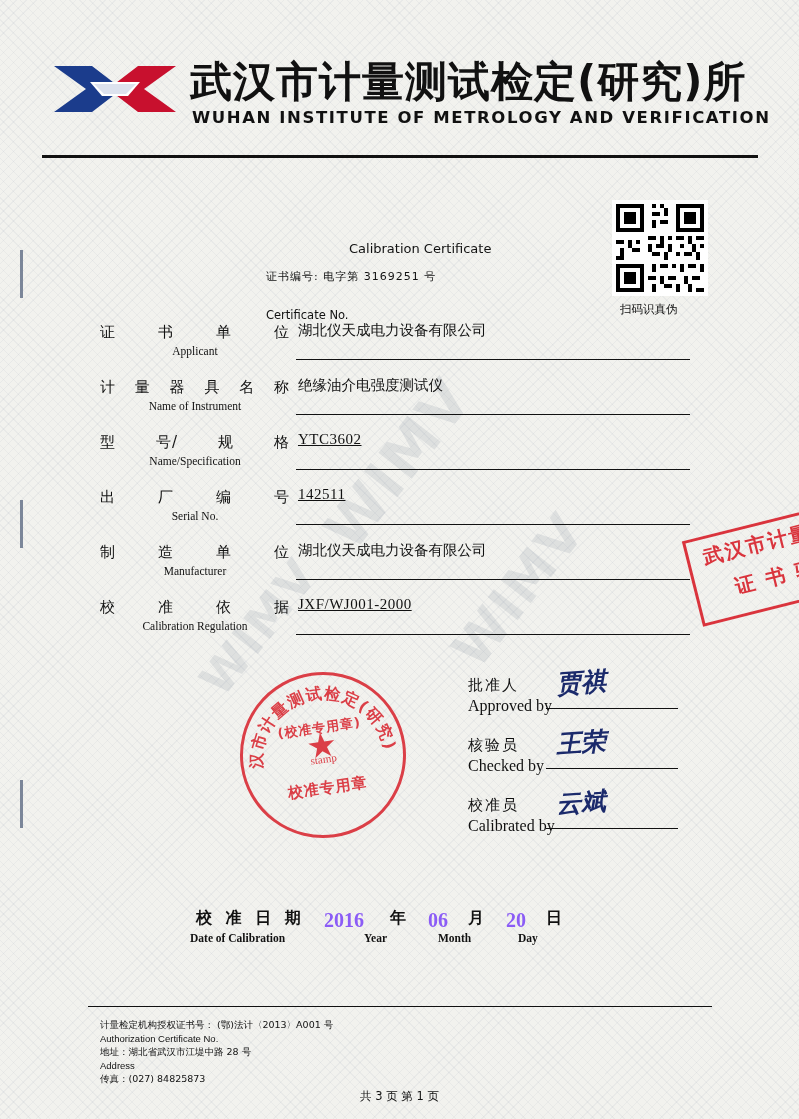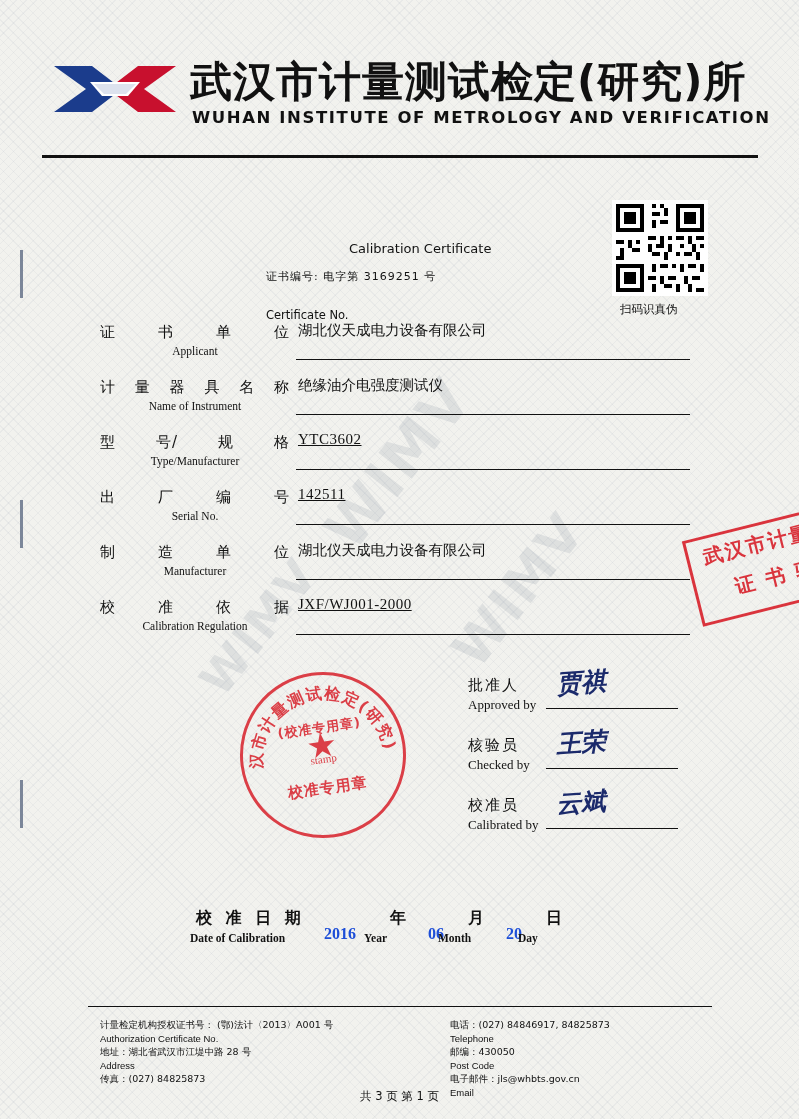--- a/index.html
+++ b/index.html
@@ -92,21 +92,21 @@
     position:absolute;left:198px;top:-2px;
     font-size:14.5px;color:#111;
   }
   .f-value.mono{font-family:"Liberation Serif",serif;font-size:15px;letter-spacing:.5px;text-decoration:underline;}
   .f-line{
     position:absolute;left:196px;top:36px;width:394px;height:1px;background:#111;
   }
   
   .sig{position:absolute;width:210px;height:46px;left:468px;}
   .s-label-cn{position:absolute;left:0;top:0;font-size:15px;color:#111;letter-spacing:2px;}
-  .s-label-en{position:absolute;left:0;top:21px;font-size:13px;color:#111;font-family:"Liberation Serif",serif;}
+  .s-label-en{position:absolute;left:0;top:21px;font-size:16px;color:#111;font-family:"Liberation Serif",serif;}
   .s-line{position:absolute;left:78px;top:32px;width:132px;height:1px;background:#111;}
   .s-name{
     position:absolute;left:88px;top:-10px;
     font-size:25px;color:#1b2a6b;
     font-family:"Liberation Serif",serif;font-style:italic;font-weight:bold;
     transform:rotate(-4deg);
     white-space:nowrap;
   }
   
   .stamp{
@@ -143,21 +143,21 @@
     font-size:20px;font-weight:bold;letter-spacing:2px;
     text-align:center;
     line-height:36px;
     opacity:.9;
     overflow:hidden;
   }
   
   .date-row{position:absolute;left:196px;top:908px;width:420px;height:42px;font-weight:bold;}
   .d-cn{position:absolute;top:0;font-size:16px;letter-spacing:4px;color:#111;}
   .d-en{position:absolute;top:24px;font-size:11.5px;color:#111;font-family:"Liberation Serif",serif;}
-  .d-val{position:absolute;top:1px;font-size:16px;color:#1d4ed8;font-family:"Liberation Serif",serif;margin-top:16px;}
+  .d-val{position:absolute;top:1px;font-size:20px;color:#8b5cf6;font-family:"Liberation Serif",serif;}
   
   .foot-rule{position:absolute;left:88px;top:1006px;width:624px;height:1px;background:#111;}
   .foot-left{position:absolute;left:100px;top:1018px;width:320px;font-size:9.5px;line-height:13.5px;color:#111;}
   .foot-right{position:absolute;left:450px;top:1018px;width:300px;font-size:9.5px;line-height:13.5px;color:#111;}
   .foot-en{font-family:Liberation Sans, sans-serif;}
   .page-no{
     position:absolute;left:0;top:1089px;width:799px;text-align:center;
     font-size:11.5px;color:#111;
   }
   .edge-mark{position:absolute;left:20px;width:3px;background:#7b8699;}
@@ -284,21 +284,21 @@
     <div class="f-line"></div>
   </div>
 
   <div class="field" style="top:433px">
     <div class="f-label-cn">
       <span>型</span>
       <span>号/</span>
       <span>规</span>
       <span>格</span>
     </div>
-    <div class="f-label-en">Type/Manufacturer</div>
+    <div class="f-label-en">Name/Specification</div>
     <div class="f-value mono">YTC3602</div>
     <div class="f-line"></div>
   </div>
 
   <div class="field" style="top:488px">
     <div class="f-label-cn">
       <span>出</span>
       <span>厂</span>
       <span>编</span>
       <span>号</span>
@@ -391,24 +391,16 @@
   <div class="foot-rule"></div>
 
   <div class="foot-left">
     <div>计量检定机构授权证书号：  (鄂)法计〈2013〉A001 号</div>
     <div class="foot-en">Authorization Certificate No.</div>
     <div>地址：湖北省武汉市江堤中路 28 号</div>
     <div class="foot-en">Address</div>
     <div>传真：(027) 84825873</div>
   </div>
 
-  <div class="foot-right">
-    <div>电话：(027) 84846917, 84825873</div>
-    <div class="foot-en">Telephone</div>
-    <div>邮编：430050</div>
-    <div class="foot-en">Post Code</div>
-    <div>电子邮件：jls@whbts.gov.cn</div>
-    <div class="foot-en">Email</div>
-  </div>
 
   <div class="page-no">共 3 页 第 1 页</div>
 
 </div>
 
 </body></html>

